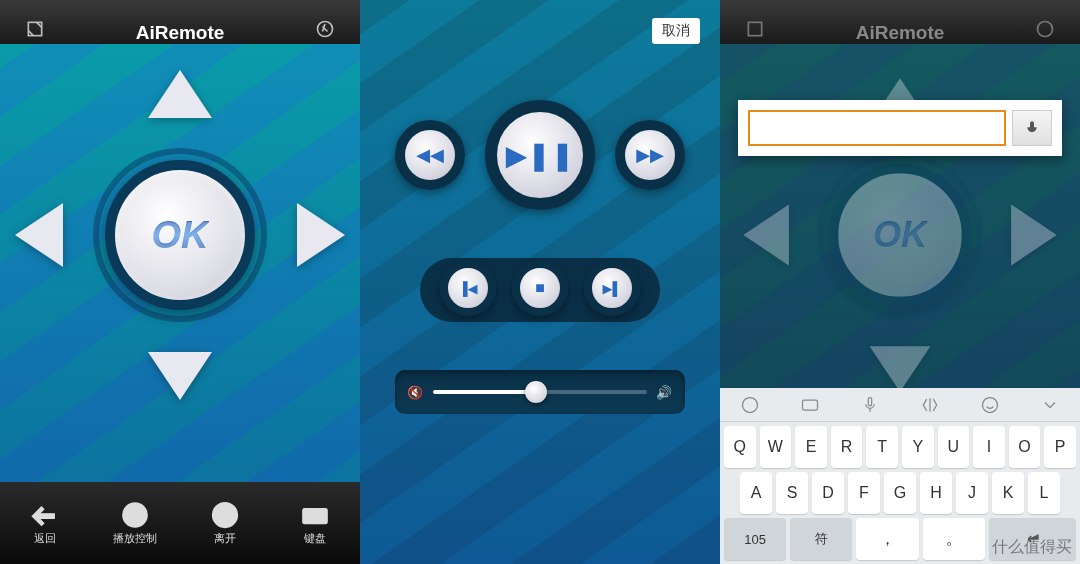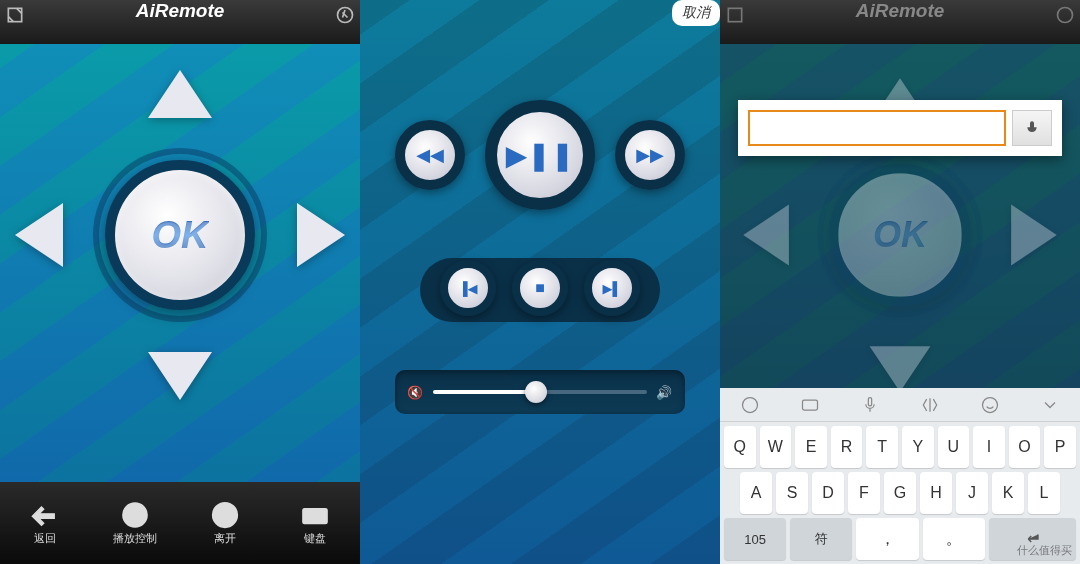--- a/index.html
+++ b/index.html
@@ -27,25 +27,25 @@
   );
 }
 .diag-bg::after {
   content: '';
   position: absolute; inset: 0;
   background: linear-gradient(180deg, rgba(10,155,170,0.3) 0%, rgba(15,70,150,0.5) 100%);
   pointer-events: none;
 }
 
 
-.topbar { height: 44px; background: linear-gradient(#3a3a3a, #1a1a1a); display: flex; align-items: flex-start; padding: 0 0; position: relative; z-index: 5; font-style: italic; }
+.topbar { height: 44px; background: linear-gradient(#3a3a3a, #1a1a1a); display: flex; align-items: flex-end; padding: 0 20px; position: relative; z-index: 5; }
 .topbar .title { flex: 1; text-align: center; color: #fff; font-size: 19px; font-weight: bold; }
 .top-icon { width: 30px; height: 30px; display: flex; align-items: center; justify-content: center; color: #bbb; }
 .top-icon svg { width: 20px; height: 20px; }
-.cancel-btn { background: #fff; color: #333; padding: 4px 10px; border-radius: 10px; font-size: 14px; margin-left: auto; }
+.cancel-btn { background: #fff; color: #333; padding: 4px 10px; border-radius: 3px; font-size: 14px; margin-left: auto; }
 
 
 .dpad { position: absolute; top: 80px; left: 50%; transform: translateX(-50%); width: 310px; height: 310px; display: flex; align-items: center; justify-content: center; }
 .dpad-center {
   width: 150px; height: 150px; border-radius: 50%;
   background: radial-gradient(circle at 40% 35%, #fff 0%, #e0e0e8 60%, #c5c5d0 100%);
   display: flex; align-items: center; justify-content: center;
   box-shadow: 0 4px 15px rgba(0,0,0,0.4), inset 0 2px 8px rgba(255,255,255,0.6);
   border: 10px solid #0a3a5a;
   position: relative;
@@ -105,21 +105,21 @@
 .kb { position: absolute; bottom: 0; left: 0; right: 0; background: #e8ebee; z-index: 10; padding-bottom: 4px; }
 .kb-toolbar { height: 34px; display: flex; align-items: center; justify-content: space-around; border-bottom: 1px solid #d0d0d0; }
 .kb-toolbar svg, .kb-toolbar span { width: 20px; height: 20px; color: #888; fill: none; stroke: #888; stroke-width: 1.5; }
 .kb-row { display: flex; gap: 4px; padding: 4px 4px 0; justify-content: center; }
 .key { background: #fff; border-radius: 4px; box-shadow: 0 1px 1px rgba(0,0,0,0.15); display: flex; align-items: center; justify-content: center; font-size: 16px; color: #333; height: 42px; flex: 1; min-width: 0; }
 .key.fn { background: #d0d5da; font-size: 13px; }
 .key.space { flex: 3; }
 .kb-row.r2 { padding-left: 20px; padding-right: 20px; }
 .key svg { width: 18px; height: 18px; fill: #555; }
 
-.watermark { position: absolute; bottom: 6px; right: 8px; z-index: 20; font-size: 11px; color: rgba(60,60,60,0.6); pointer-events: none; }
+.watermark { position: absolute; bottom: 6px; right: 8px; z-index: 20; font-size: 16px; color: rgba(60,60,60,0.6); pointer-events: none; }
 </style>
 </head>
 <body>
 
 <div class="panel panel1">
   <div class="diag-bg"></div>
   <div class="topbar">
     <div class="top-icon">
       <svg viewBox="0 0 24 24" fill="none" stroke="#bbb" stroke-width="2">
           <rect x="4" y="4" width="16" height="16"></rect>

